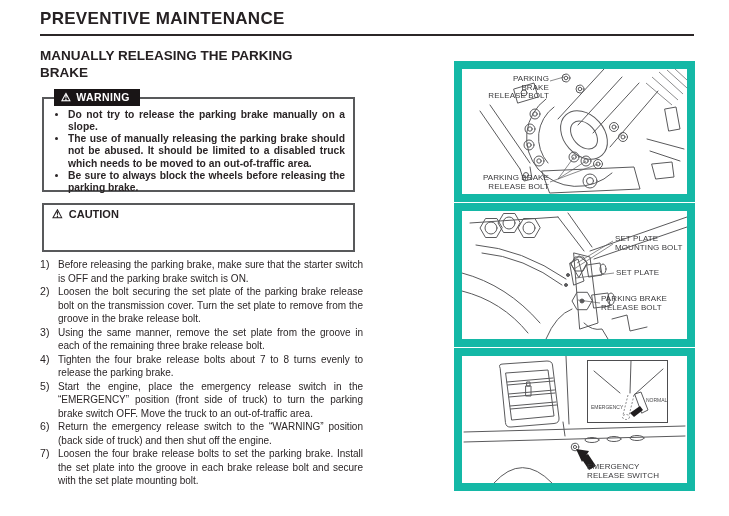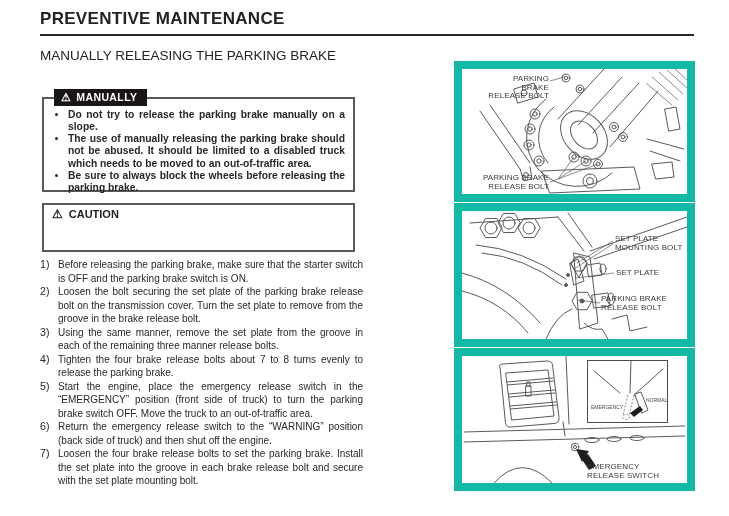--- a/index.html
+++ b/index.html
@@ -11,21 +11,21 @@
   }
   
   .hdr-title {
     position:absolute; left:40px; top:9px; font-size:17px; font-weight:bold;
     letter-spacing:.3px; color:#262123;
   }
   .hdr-rule { position:absolute; left:40px; top:34px; width:654px; height:2px; background:#2b2627; }
   
   .sec-title {
     position:absolute; left:40px; top:47px; width:300px;
-    font-size:13.5px; font-weight:normal; line-height:17px; color:#262123;
+    font-size:13.5px; font-weight:bold; line-height:17px; color:#262123;
   }
   
   .warn-box {
     position:absolute; left:42px; top:97px; width:313px; height:95px;
     border:2px solid #58595b; box-sizing:border-box; background:#fff;
   }
   .warn-badge {
     position:absolute; left:10px; top:-10px; background:#191516; color:#fff;
     font-size:10.5px; font-weight:bold; letter-spacing:.4px;
     padding:2px 10px 3px 7px; display:flex; align-items:center; gap:5px;
@@ -80,21 +80,21 @@
 <div class="page">
 
   <div class="hdr-title">PREVENTIVE MAINTENANCE</div>
   <div class="hdr-rule"></div>
 
   <div class="sec-title">MANUALLY RELEASING THE PARKING BRAKE</div>
 
   <div class="warn-box">
     <div class="warn-badge">
       <span class="tri">⚠</span>
-      <span>MANUALLY</span>
+      <span>WARNING</span>
     </div>
     <ul>
       <li>Do not try to release the parking brake manually on a slope.</li>
       <li>The use of manually releasing the parking brake should not be abused. It should be limited to a disabled truck which needs to be moved to an out-of-traffic area.</li>
       <li>Be sure to always block the wheels before releasing the parking brake.</li>
     </ul>
   </div>
 
   <div class="caut-box">
     <div class="caut-head">
@@ -107,21 +107,21 @@
     <div class="step">
       <span class="num">1)</span>
       <span class="txt">Before releasing the parking brake, make sure that the starter switch is OFF and the parking brake switch is ON.</span>
     </div>
     <div class="step">
       <span class="num">2)</span>
       <span class="txt">Loosen the bolt securing the set plate of the parking brake release bolt on the transmission cover. Turn the set plate to remove from the groove in the brake release bolt.</span>
     </div>
     <div class="step">
       <span class="num">3)</span>
-      <span class="txt">Using the same manner, remove the set plate from the groove in each of the remaining three manner release bolts.</span>
+      <span class="txt">Using the same manner, remove the set plate from the groove in each of the remaining three brake release bolt.</span>
     </div>
     <div class="step">
       <span class="num">4)</span>
       <span class="txt">Tighten the four brake release bolts about 7 to 8 turns evenly to release the parking brake.</span>
     </div>
     <div class="step">
       <span class="num">5)</span>
       <span class="txt">Start the engine, place the emergency release switch in the “EMERGENCY” position (front side of truck) to turn the parking brake switch OFF. Move the truck to an out-of-traffic area.</span>
     </div>
     <div class="step">

